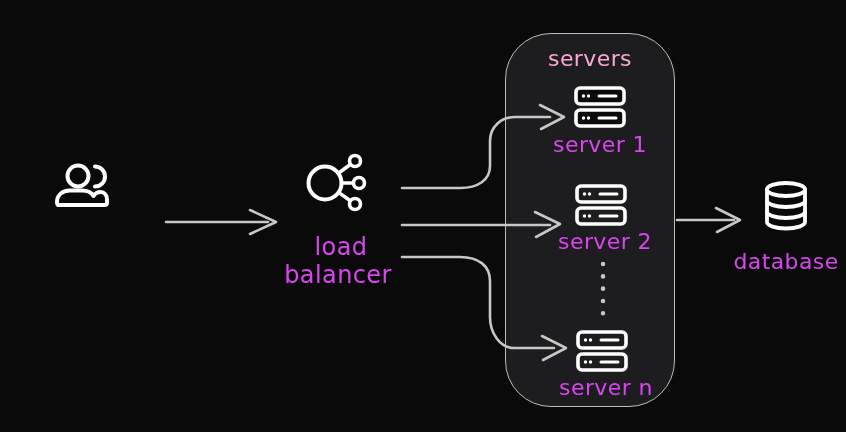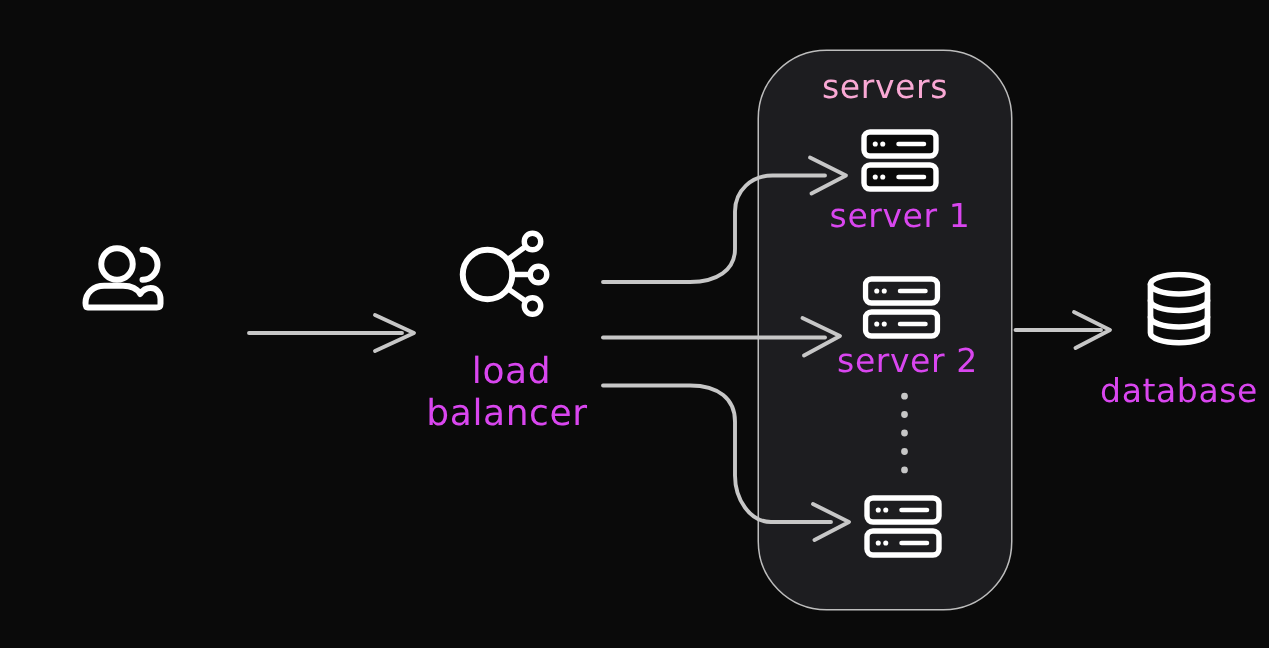--- a/index.html
+++ b/index.html
@@ -113,20 +113,21 @@
       <rect x="2" y="2" width="48" height="16" rx="4"></rect>
       <rect x="2" y="24" width="48" height="16" rx="4"></rect>
       <circle cx="9.5" cy="10" r="1.7" fill="#fff" stroke="none"></circle>
         <circle cx="14.5" cy="10" r="1.7" fill="#fff" stroke="none"></circle>
       <path d="M25 10 H42" stroke-width="3"></path>
       <circle cx="9.5" cy="32" r="1.7" fill="#fff" stroke="none"></circle>
         <circle cx="14.5" cy="32" r="1.7" fill="#fff" stroke="none"></circle>
       <path d="M25 32 H42" stroke-width="3"></path>
     </svg>
   </div>
+  <div class="lbl" style="left:606px;top:375px;">server n</div>
 
   <div class="node" style="left:763px;top:181px;">
     <svg width="46" height="50" viewBox="0 0 46 50" fill="none" stroke="#ffffff" stroke-width="3.8" stroke-linecap="round">
       <ellipse cx="23" cy="8.5" rx="19" ry="6.5"></ellipse>
       <path d="M4 8.5 V41 A19 6.5 0 0 0 42 41 V8.5"></path>
       <path d="M4 19.5 A19 6.5 0 0 0 42 19.5"></path>
       <path d="M4 30.5 A19 6.5 0 0 0 42 30.5"></path>
     </svg>
   </div>
   <div class="lbl" style="left:786px;top:229px;margin-top:20px;">database</div>

